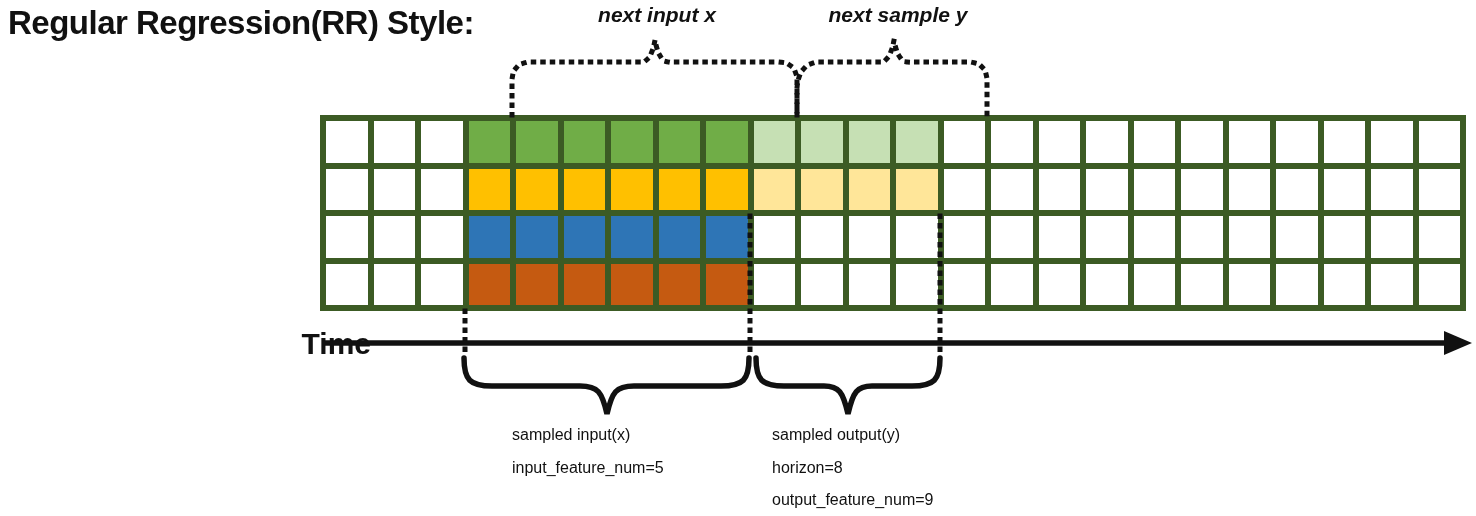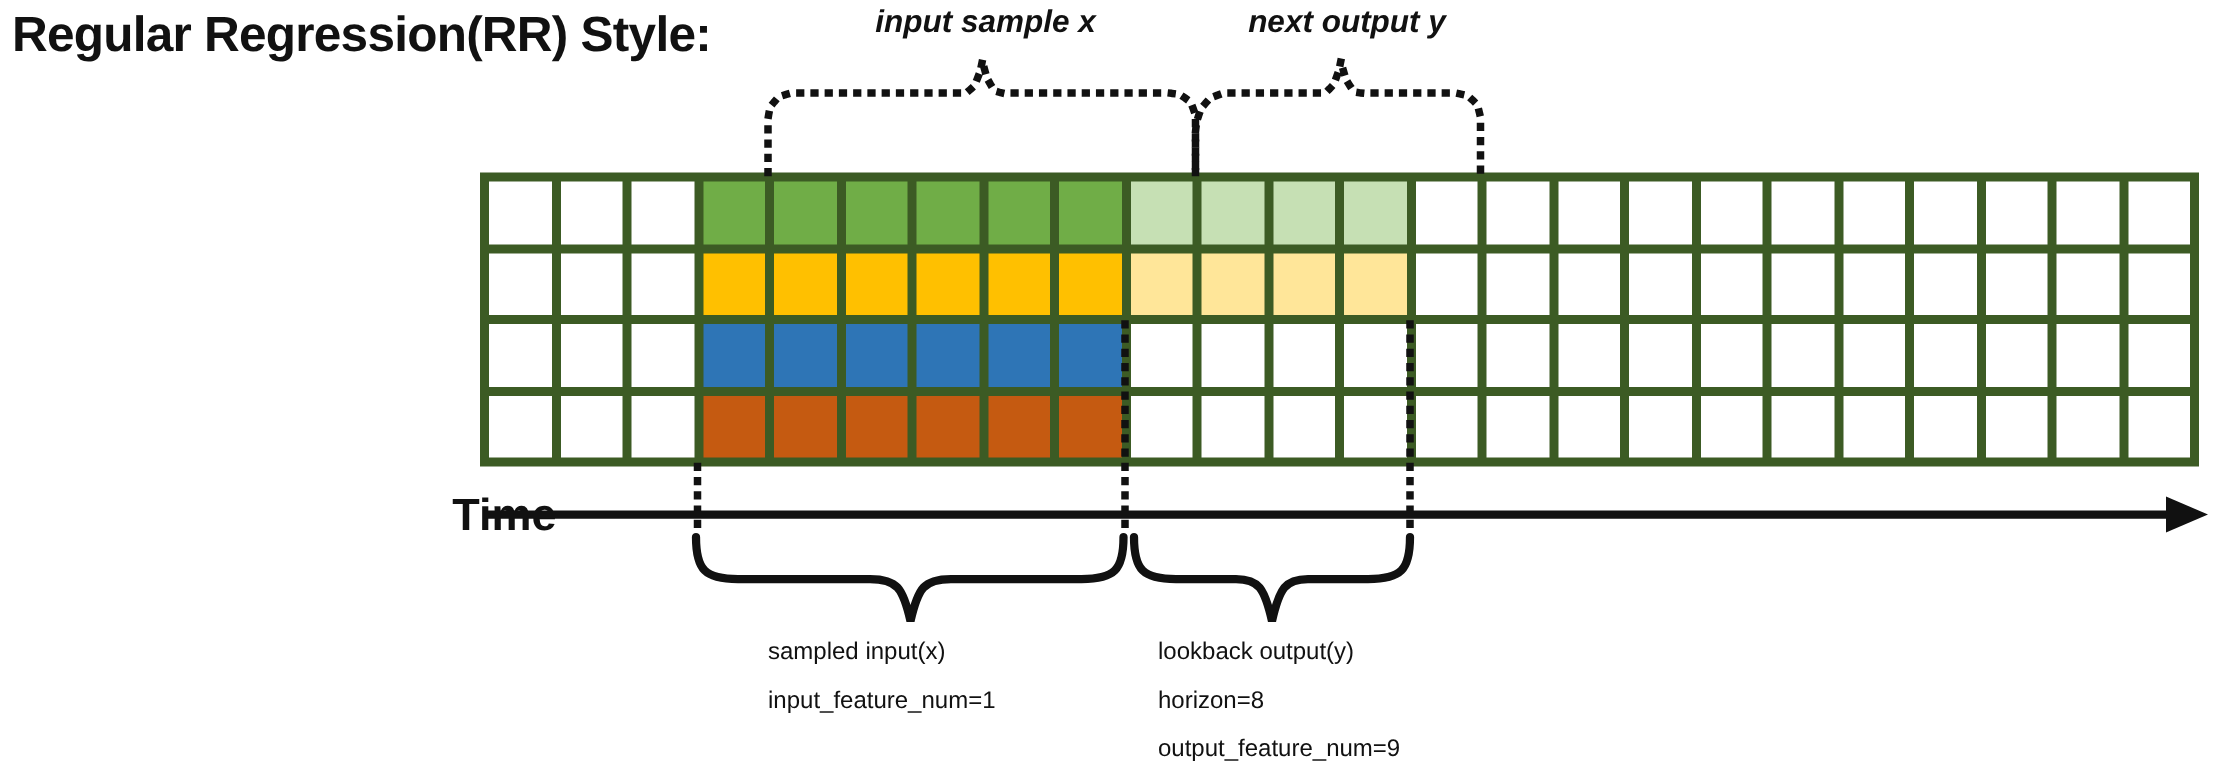--- a/index.html
+++ b/index.html
@@ -89,22 +89,22 @@
   #note-input { left: 512px; }
   #note-output { left: 772px; }
 </style>
 </head>
 <body>
 
 <div class="canvas" style="--grid-border: #3C5B24; --ink: #111111;">
 
   <div class="title">Regular Regression(RR) Style:</div>
 
-  <div class="next-label" id="next-x">input sample x</div>
-  <div class="next-label" id="next-y">next output y</div>
+  <div class="next-label" id="next-x">next input x</div>
+  <div class="next-label" id="next-y">next sample y</div>
 
   <div class="row-labels"></div>
 
   <div class="time-label">Time</div>
 
   <div class="sample-grid">
       <div class="cell"></div>
       <div class="cell"></div>
       <div class="cell"></div>
       <div class="cell" style="background: rgb(112, 173, 71);"></div>
@@ -215,21 +215,21 @@
     <line class="axis-line" x1="323" y1="343" x2="1446" y2="343"></line>
     <polygon class="axis-head" points="1444,331 1472,343 1444,355"></polygon>
 
     <path class="solid-brace" d="M 464 358 C 464 380 470 386 492 386 L 580 386 C 598 386 602 392 607 414 C 612 392 616 386 634 386 L 721 386 C 743 386 749 380 749 358"></path>
 
     <path class="solid-brace" d="M 756 358 C 756 380 762 386 784 386 L 824 386 C 839 386 843 392 848 414 C 853 392 857 386 872 386 L 912 386 C 934 386 940 380 940 358"></path>
   </svg>
 
   <div class="note-block" id="note-input">
     <div>sampled input(x)</div>
-    <div>input_feature_num=1</div>
+    <div>input_feature_num=5</div>
   </div>
   <div class="note-block" id="note-output">
-    <div>lookback output(y)</div>
+    <div>sampled output(y)</div>
     <div>horizon=8</div>
     <div>output_feature_num=9</div>
   </div>
 
 </div>
 
 </body></html>

